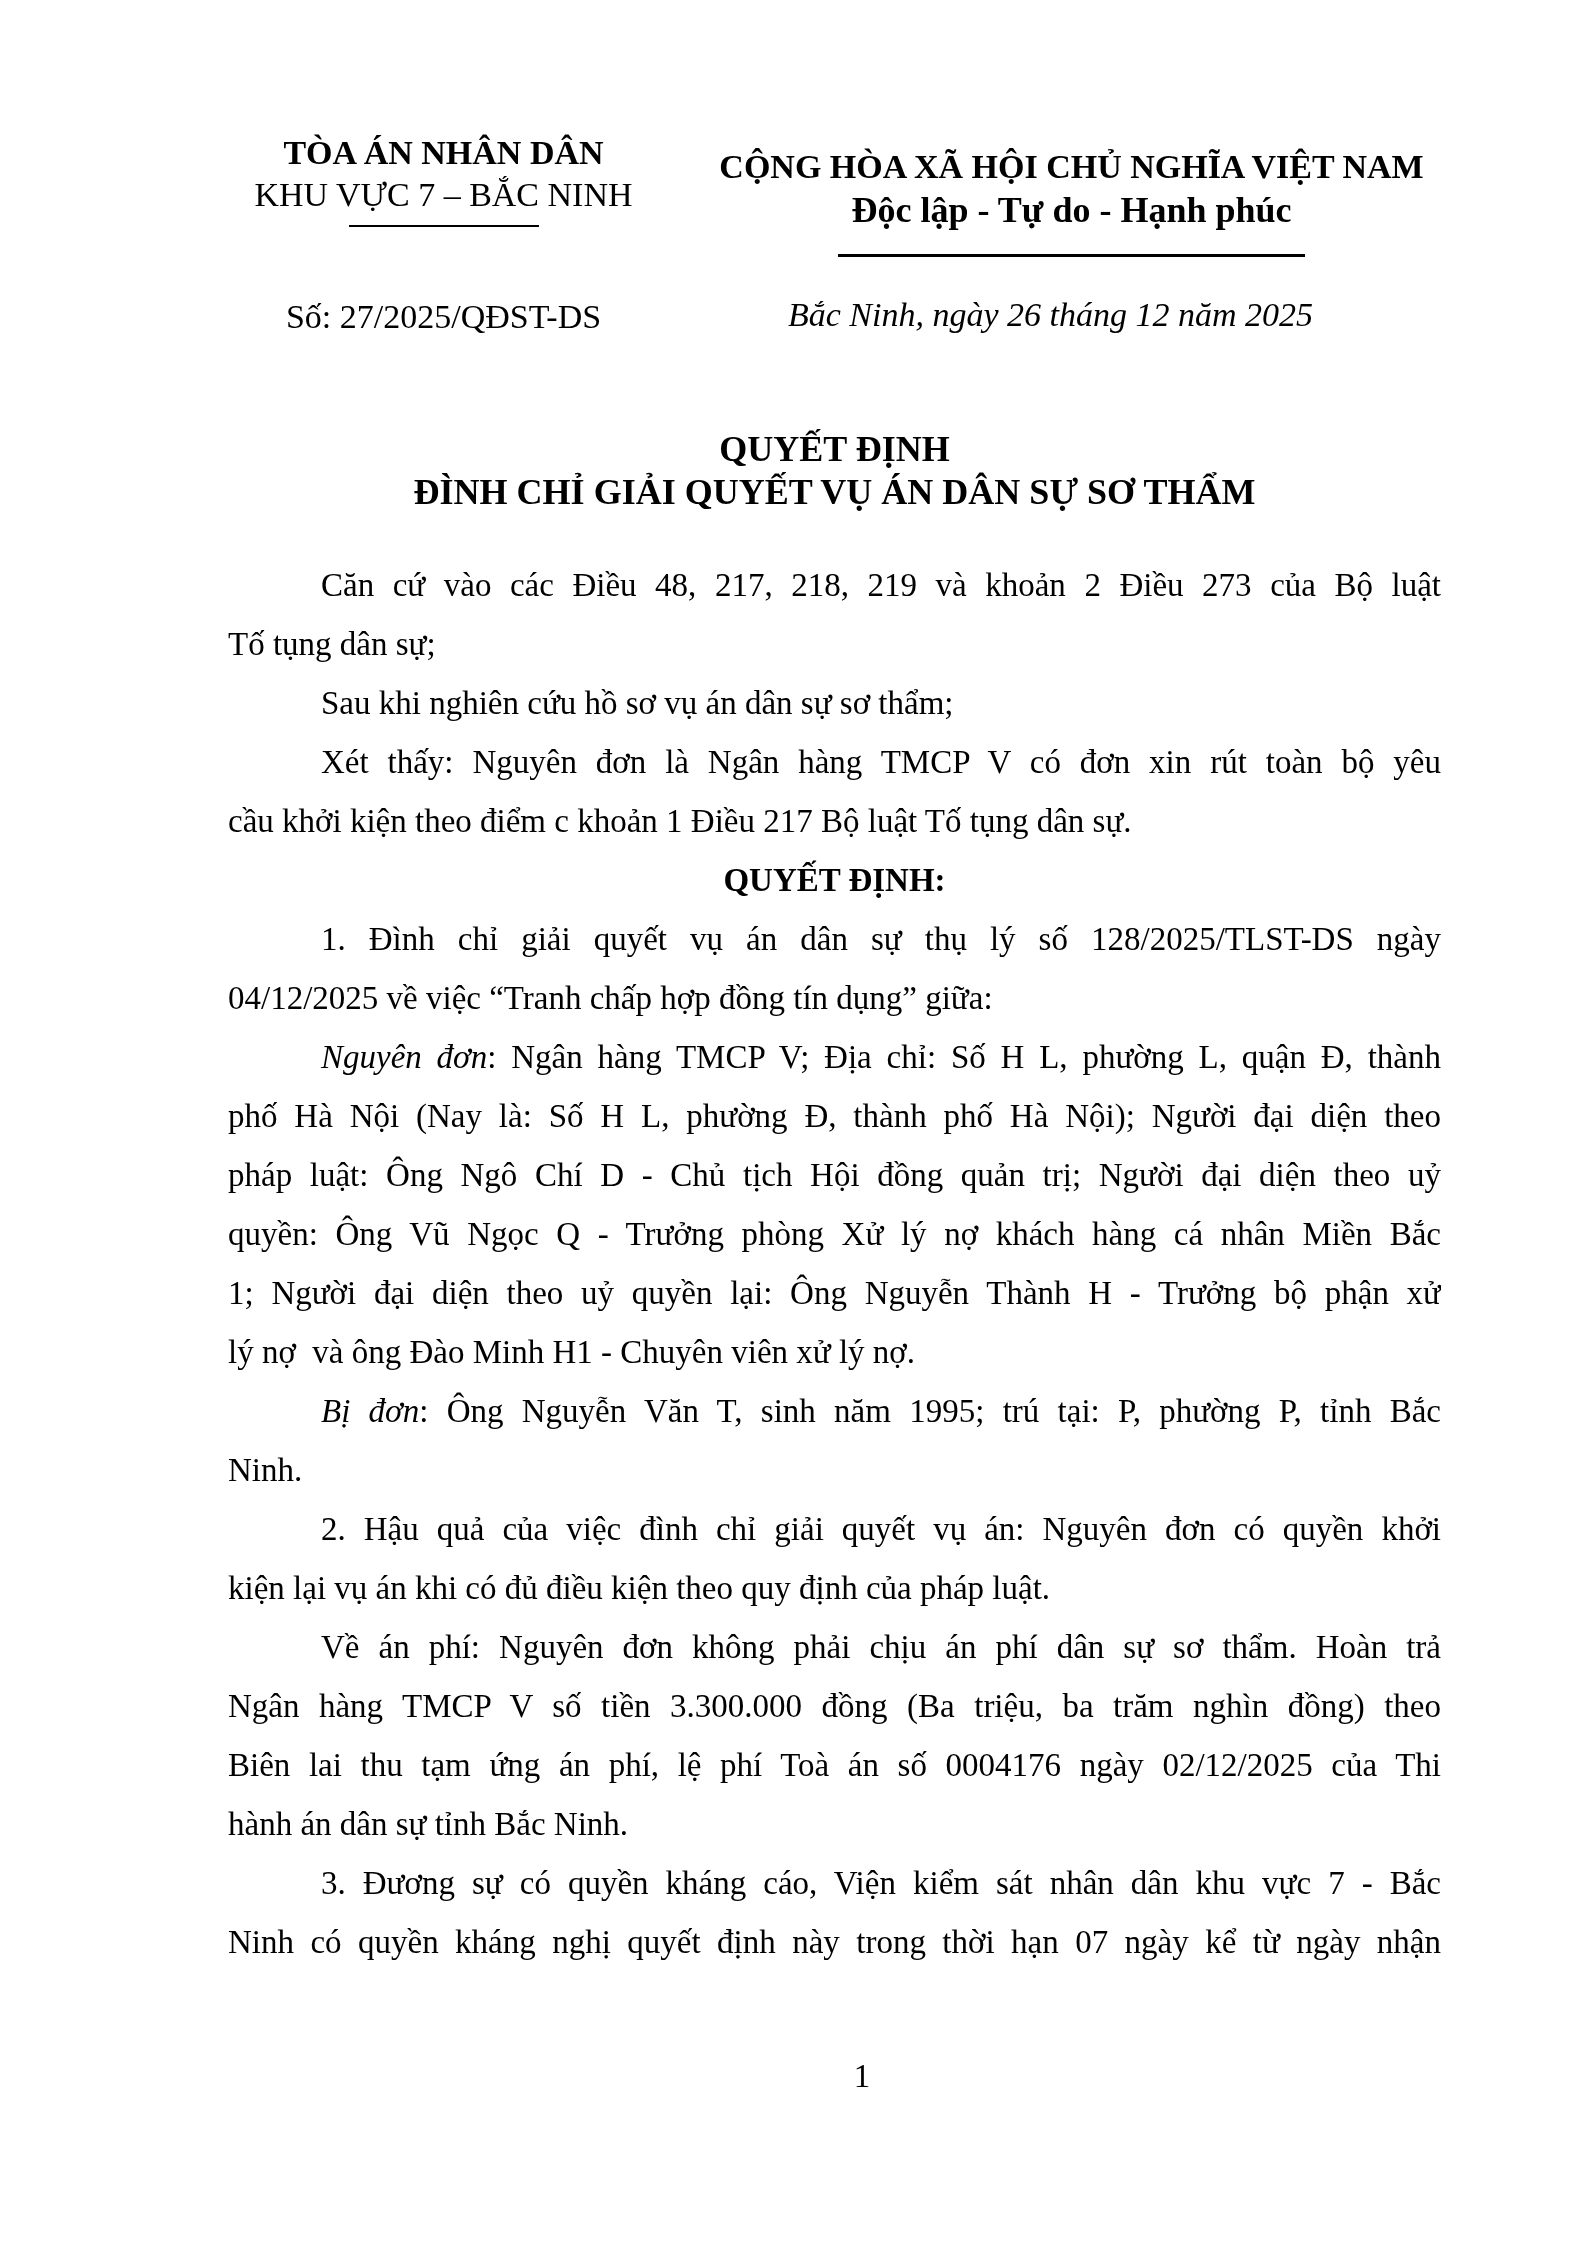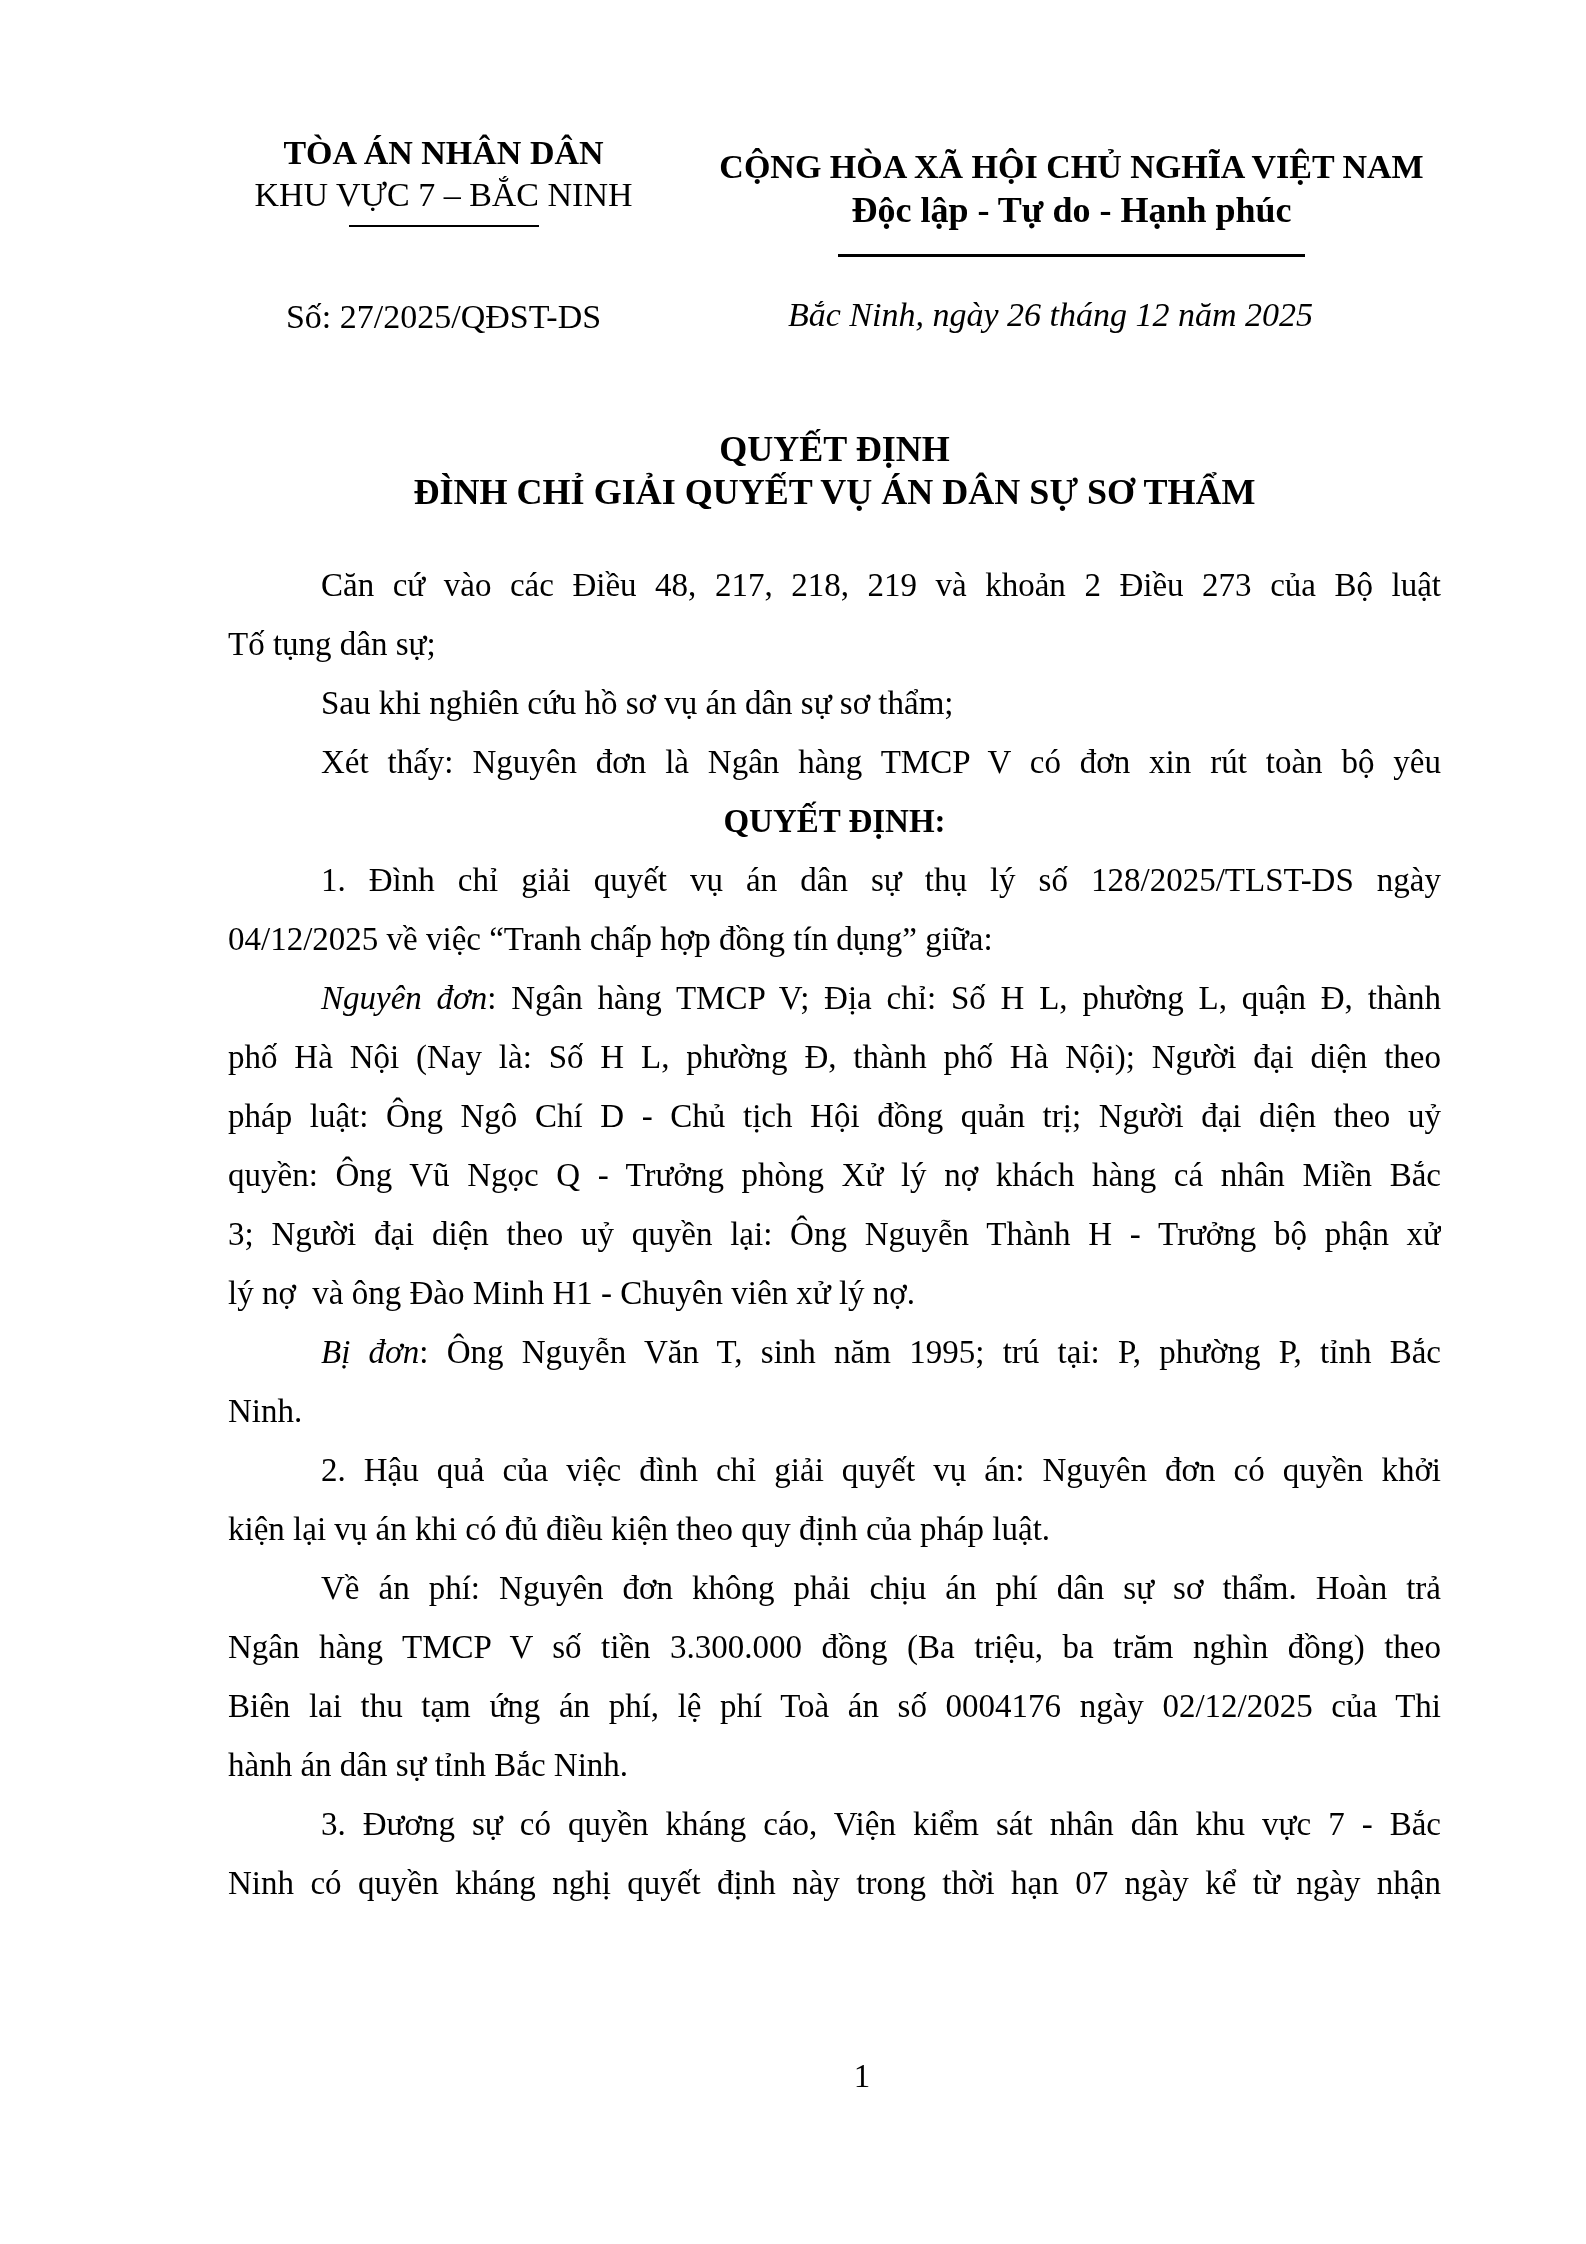--- a/index.html
+++ b/index.html
@@ -63,28 +63,29 @@
   <div class="abs title-block">
     <div class="title-l1">QUYẾT ĐỊNH</div>
     <div class="title-l2">ĐÌNH CHỈ GIẢI QUYẾT VỤ ÁN DÂN SỰ SƠ THẨM</div>
   </div>
 
   <div class="abs body-block">
       <div class="line justify indent">Căn cứ vào các Điều 48, 217, 218, 219 và khoản 2 Điều 273 của Bộ luật</div>
       <div class="line wrapok">Tố tụng dân sự;</div>
       <div class="line indent wrapok">Sau khi nghiên cứu hồ sơ vụ án dân sự sơ thẩm;</div>
       <div class="line justify indent">Xét thấy: Nguyên đơn là Ngân hàng TMCP V có đơn xin rút toàn bộ yêu</div>
+      <div class="line wrapok">cầu khởi kiện theo điểm c khoản 1 Điều 217 Bộ luật Tố tụng dân sự.</div>
       <div class="line center bold wrapok">QUYẾT ĐỊNH:</div>
       <div class="line justify indent">1. Đình chỉ giải quyết vụ án dân sự thụ lý số 128/2025/TLST-DS ngày</div>
       <div class="line wrapok">04/12/2025 về việc “Tranh chấp hợp đồng tín dụng” giữa:</div>
       <div class="line justify indent"><span class="lead-italic">Nguyên đơn</span><span>: Ngân hàng TMCP V; Địa chỉ: Số H L, phường L, quận Đ, thành</span></div>
       <div class="line justify">phố Hà Nội (Nay là: Số H L, phường Đ, thành phố Hà Nội); Người đại diện theo</div>
       <div class="line justify">pháp luật: Ông Ngô Chí D - Chủ tịch Hội đồng quản trị; Người đại diện theo uỷ</div>
       <div class="line justify">quyền: Ông Vũ Ngọc Q - Trưởng phòng Xử lý nợ khách hàng cá nhân Miền Bắc</div>
-      <div class="line justify">3; Người đại diện theo uỷ quyền lại: Ông Nguyễn Thành H - Trưởng bộ phận xử</div>
+      <div class="line justify">1; Người đại diện theo uỷ quyền lại: Ông Nguyễn Thành H - Trưởng bộ phận xử</div>
       <div class="line wrapok">lý nợ&nbsp; và ông Đào Minh H1 - Chuyên viên xử lý nợ.</div>
       <div class="line justify indent"><span class="lead-italic">Bị đơn</span><span>: Ông Nguyễn Văn T, sinh năm 1995; trú tại: P, phường P, tỉnh Bắc</span></div>
       <div class="line wrapok">Ninh.</div>
       <div class="line justify indent">2. Hậu quả của việc đình chỉ giải quyết vụ án: Nguyên đơn có quyền khởi</div>
       <div class="line wrapok">kiện lại vụ án khi có đủ điều kiện theo quy định của pháp luật.</div>
       <div class="line justify indent">Về án phí: Nguyên đơn không phải chịu án phí dân sự sơ thẩm. Hoàn trả</div>
       <div class="line justify">Ngân hàng TMCP V số tiền 3.300.000 đồng (Ba triệu, ba trăm nghìn đồng) theo</div>
       <div class="line justify">Biên lai thu tạm ứng án phí, lệ phí Toà án số 0004176 ngày 02/12/2025 của Thi</div>
       <div class="line wrapok">hành án dân sự tỉnh Bắc Ninh.</div>
       <div class="line justify indent">3. Đương sự có quyền kháng cáo, Viện kiểm sát nhân dân khu vực 7 - Bắc</div>

